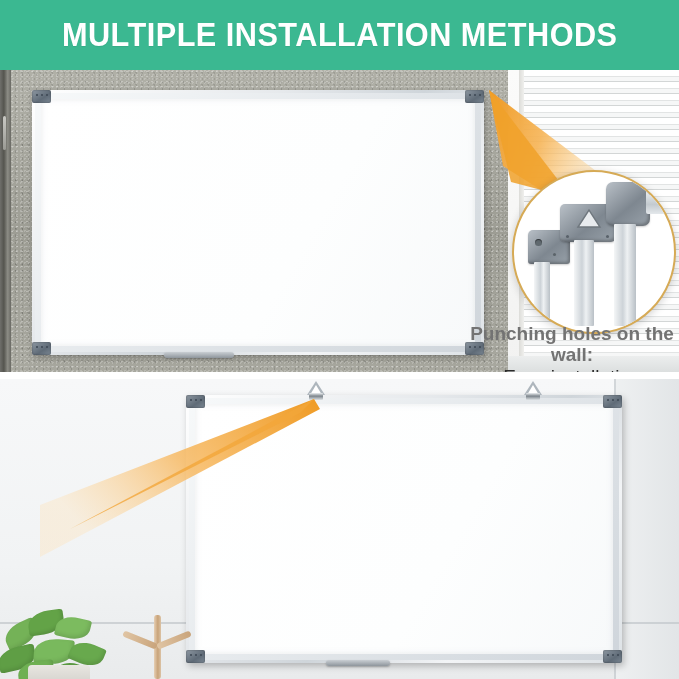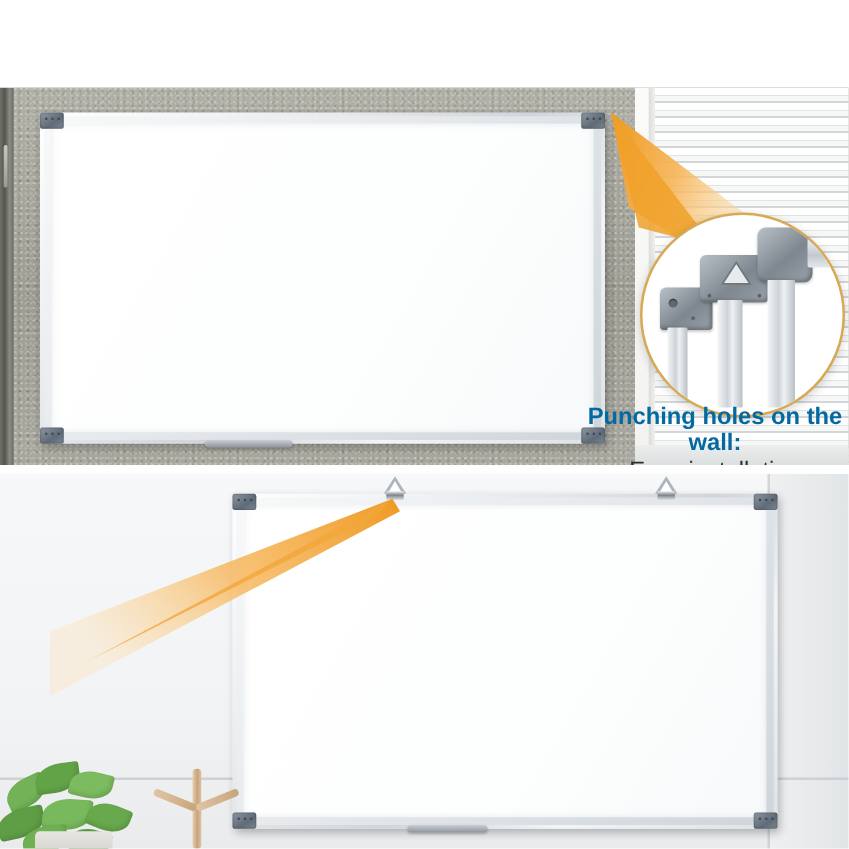--- a/index.html
+++ b/index.html
@@ -122,31 +122,34 @@
         background:linear-gradient(180deg,#e8e6e1,#cfcdc7);border-radius:4px 4px 8px 8px;}
   
   .rack{position:absolute;left:122px;top:236px;width:72px;height:64px;}
   .rack .post{position:absolute;left:32px;top:0;width:7px;height:64px;border-radius:3px;
         background:linear-gradient(90deg,#e6cfb4,#c8a379 55%,#dcc3a5);}
   .rack .arm{position:absolute;height:6px;border-radius:3px;
         background:linear-gradient(90deg,#e0c5a4,#c9a47b);}
 
   
   .callout{position:absolute;text-align:center;line-height:1.12;}
-  .callout .hl{color:#0369a1;font-weight:bold;}
+  .callout .hl{color:#737373;font-weight:bold;}
   .callout .sub{color:#2b2b2b;}
   .callout-top{left:466px;top:253px;width:212px;font-size:19px;}
 
   .hidden-acc{position:absolute;width:1px;height:1px;overflow:hidden;clip:rect(0 0 0 0);}
 </style>
 </head>
 <body>
 
 <div id="page">
 
+  <div class="header">
+    <div class="header-title">MULTIPLE INSTALLATION METHODS</div>
+  </div>
 
   <div class="panel panel-top">
 
     <div class="wall-concrete"></div>
     <div class="door-jamb"></div>
 
     <div class="wall-right"></div>
     <div class="blinds-frame"></div>
     <div class="blinds"></div>
     <div class="blinds-sill"></div>

